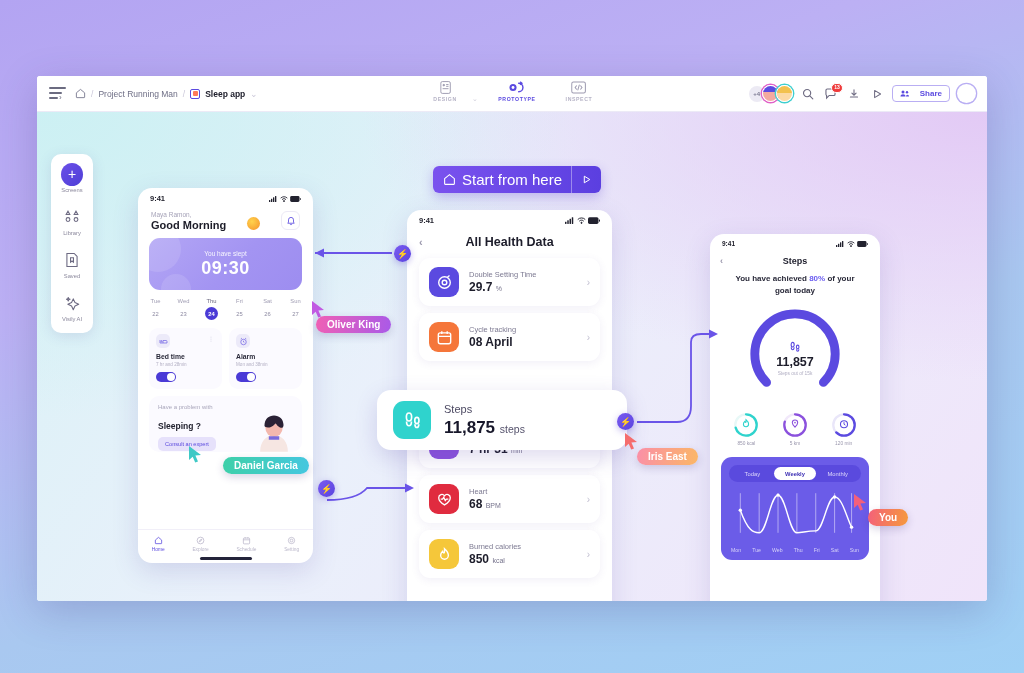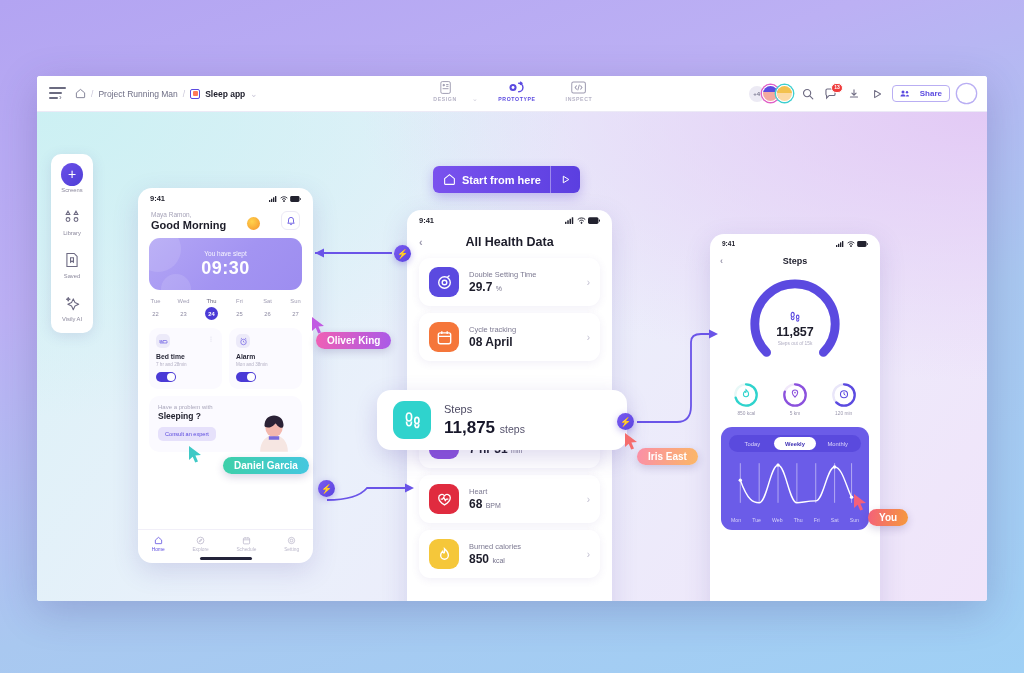--- a/index.html
+++ b/index.html
@@ -100,21 +100,21 @@
     font-size: 14px; line-height: 0; font-weight: 300;
   }
 
   
   #start-pill {
     position: absolute; left: 396px; top: 54px; height: 27px;
     background: linear-gradient(90deg, #7a52ee, #5b3fe0);
     border-radius: 6px; display: flex; align-items: center; color: #fff;
     box-shadow: 0 4px 12px rgba(90,60,210,.3); cursor: pointer;
   }
-  #start-pill .sp-label { font-size: 11px; font-weight: bold; padding: 0 9px 0 6px; }
+  #start-pill .sp-label { font-size: 15px; font-weight: normal; padding: 0 9px 0 6px; }
   #start-pill .sp-home { padding-left: 10px; display:flex; align-items:center;}
   #start-pill .sp-play { border-left: 1px solid rgba(255,255,255,.38); padding: 0 9px; display:flex; align-items:center; height:100%;}
 
   
   .phone {
     position: absolute; background: #fff; border-radius: 14px; overflow: hidden;
     box-shadow: 0 8px 26px rgba(85,65,160,.17);
   }
   .status-row { display: flex; justify-content: space-between; align-items: center; padding: 6px 12px 2px; }
   .st-time { font-size: 7.5px; font-weight: bold; color: #1c1c28; }
@@ -145,21 +145,21 @@
   .two-cards { display: flex; gap: 7px; padding: 8px 11px 0; }
   .mini-card { flex: 1; background: #fbfaff; border-radius: 9px; padding: 6px 7px 7px; position: relative; }
   .mini-ico { width: 14px; height: 14px; border-radius: 5px; background: #eceaf9; display:flex;align-items:center;justify-content:center; }
   .mini-title { font-size: 6.8px; font-weight: bold; color: #2a2a3a; margin-top: 5px; }
   .mini-sub { font-size: 4.6px; color: #b3b0c4; margin-top: 2px; }
   .dots { position: absolute; right: 7px; top: 7px; font-size: 6px; color: #c8c5d8; letter-spacing:1px;}
   .toggle { width: 20px; height: 10px; border-radius: 6px; background: #4a3ad6; margin-top: 5px; position: relative; }
   .toggle .knob { position: absolute; right: 1px; top: 1px; width: 8px; height: 8px; border-radius: 50%; background: #fff; }
   .expert-card { margin: 7px 11px 0; background: #fbfaff; border-radius: 10px; padding: 8px 9px 0; height: 56px; position: relative; overflow: hidden; }
   .ex-l1 { font-size: 6px; color: #a9a6bb; }
-  .ex-l2 { font-size: 8.5px; font-weight: bold; color: #22222f; margin-top: 1px; }
+  .ex-l2 { font-size: 8.5px; font-weight: bold; color: #22222f; margin-top: 11px; }
   .ex-btn { margin-top: 6px; display: inline-block; background: #e6e1fb; color: #5a49de; font-size: 5.6px; padding: 4px 7px; border-radius: 5px; }
   .ex-img { position: absolute; right: 2px; bottom: 0; width: 52px; height: 42px; }
   .track-btn {
     margin: 8px 11px 0; height: 21px; border-radius: 7px;
     background: linear-gradient(90deg, #5b46e2, #6f56ea);
     display: flex; align-items: center; padding: 0 7px; color: #fff; position: relative;
   }
   .track-btn .play-sq { width: 13px; height: 13px; border-radius: 4px; background: #fff; display:flex;align-items:center;justify-content:center;}
   .track-btn .tb-lbl { font-size: 7.5px; font-weight: bold; margin-left: 7px; }
   .track-btn .tb-ch { margin-left: auto; font-size: 7px; opacity: .8; letter-spacing: 2px;}
@@ -674,20 +674,23 @@
               <rect x="14.6" y="3" width="1.4" height="3" rx=".6" fill="#22222f"></rect>
             </svg>
         </span>
       </div>
 
       <div class="p3-title">
         <span class="p3-back">‹</span>
         <span>Steps</span>
       </div>
 
+      <div class="p3-sub">
+        <span>You have achieved </span><b>80%</b><span> of your goal today</span>
+      </div>
 
       <div class="gauge-wrap">
         <svg width="98" height="98" viewBox="0 0 100 100" style="position:absolute;inset:0">
           <path d="M21 79A41 41 0 1 1 79 79" fill="none" stroke="#ece9f9" stroke-width="9" stroke-linecap="round"></path>
           <path d="M21 79A41 41 0 1 1 79 79" fill="none" stroke="#5b4ae0" stroke-width="9" stroke-linecap="round" stroke-dasharray="193 300"></path>
         </svg>
         <div style="position:absolute;inset:0;display:flex;flex-direction:column;align-items:center;justify-content:center;padding-top:6px">
           <svg width="14" height="16" viewBox="0 0 24 24" fill="none" stroke="#5b4ae0" stroke-width="1.9">
             <ellipse cx="8" cy="8" rx="2.6" ry="4"></ellipse>
               <path d="M5.6 12.6c0 2.5.5 4.2 2.4 4.2s2.4-1.7 2.4-4.2"></path>
@@ -772,21 +775,21 @@
       <path d="M368 376 l-9 -4.5 v9 z" fill="#6a54e8" transform="translate(9,0)"></path>
 
       <path d="M600 310 L640 310 Q654 310 654 294 L654 230 Q654 222 664 222 L672 222" fill="none" stroke="#6a54e8" stroke-width="1.8"></path>
       <path d="M672 222 l-9 -4.5 v9 z" fill="#6a54e8" transform="translate(9,0)"></path>
     </svg>
 
     <div class="bolt" style="left:357px; top:133px;">⚡</div>
     <div class="bolt" style="left:281px; top:368px;">⚡</div>
     <div class="bolt" style="left:580px; top:301px;">⚡</div>
 
-    <div class="cursor-tag" style="left:273px; top:204px;">
+    <div class="cursor-tag" style="left:273px; top:188px;">
       <svg width="16" height="18" viewBox="0 0 16 18">
         <path d="M2 1 L14 10 L8.4 10.6 L11 16.5 L8.2 17.6 L5.7 11.7 L2 15z" fill="#c15ae2"></path>
       </svg>
       <div class="tag tag-oliver" style="margin-left:6px;margin-top:-2px">Oliver King</div>
     </div>
 
     <div class="cursor-tag" style="left:150px; top:333px;">
       <svg width="16" height="18" viewBox="0 0 16 18">
         <path d="M2 1 L14 10 L8.4 10.6 L11 16.5 L8.2 17.6 L5.7 11.7 L2 15z" fill="#3fc9c6"></path>
       </svg>

